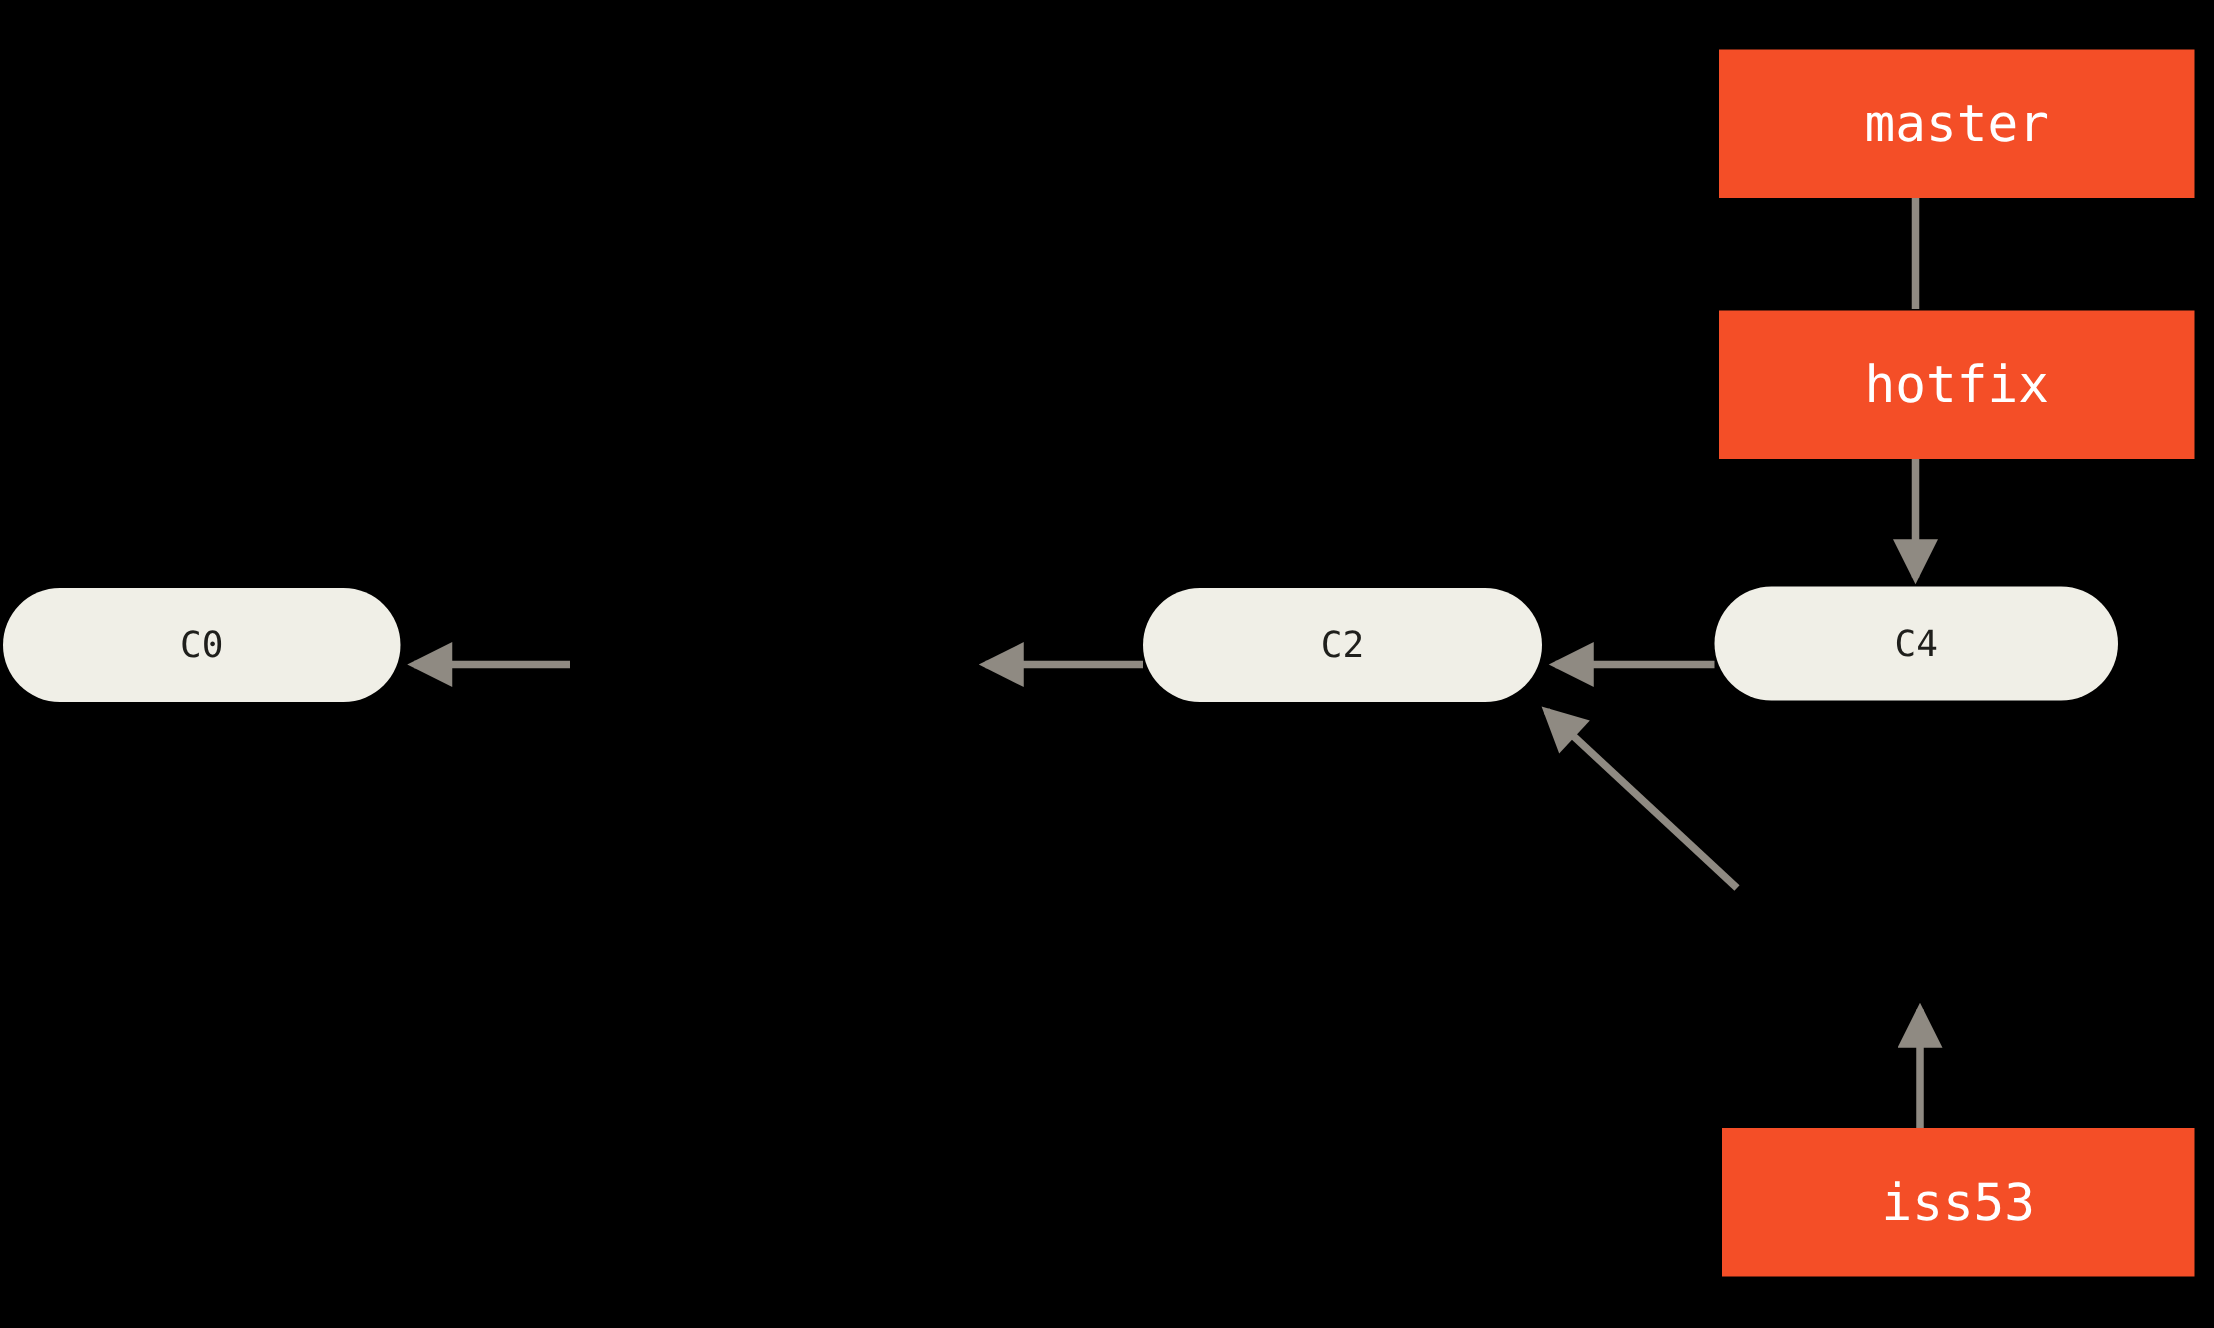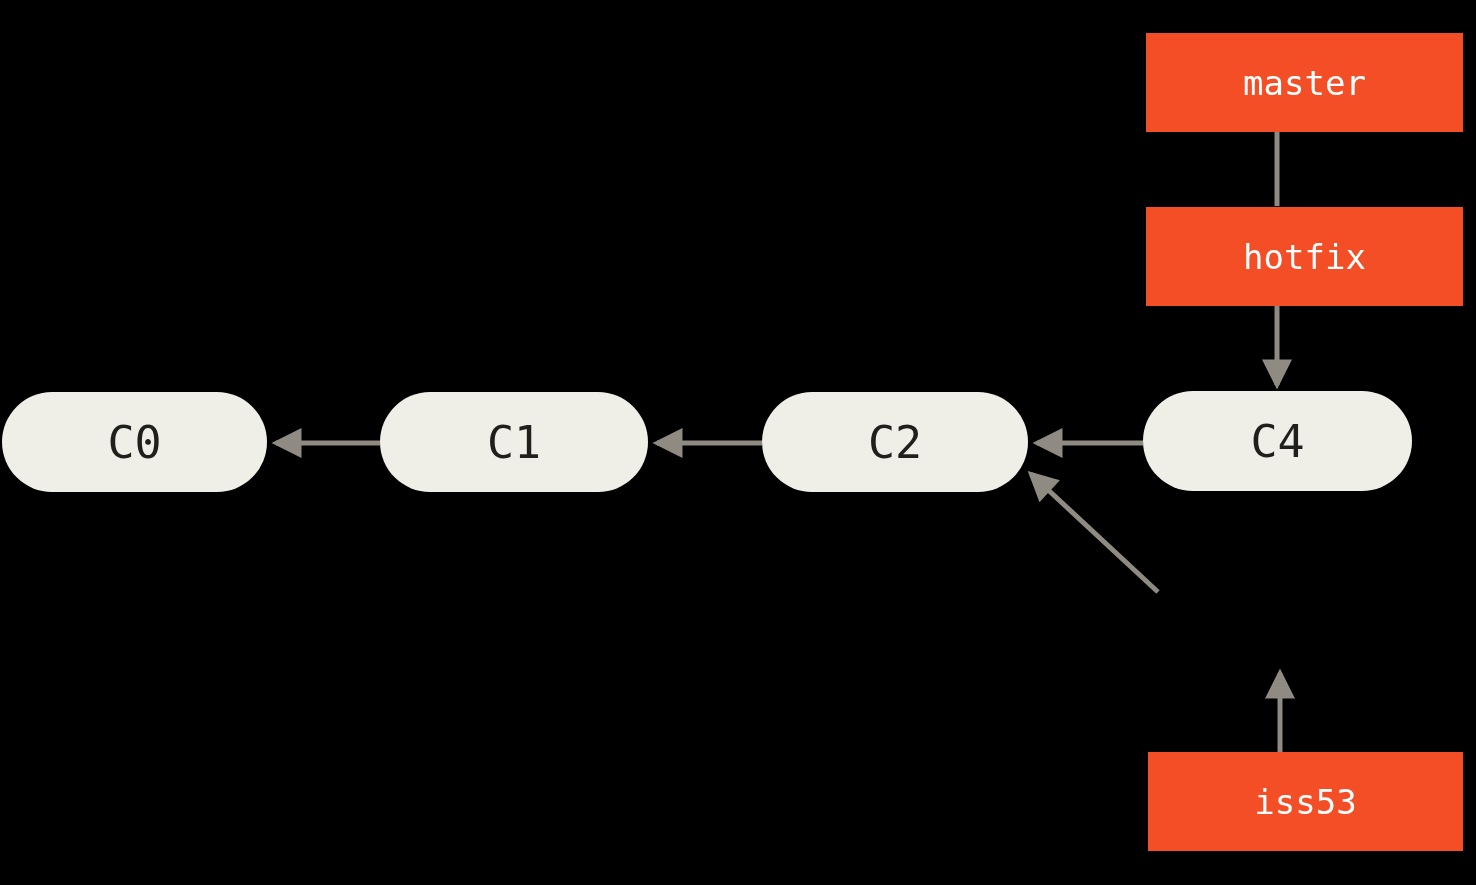--- a/index.html
+++ b/index.html
@@ -25,28 +25,28 @@
   .edge {
     stroke: var(--arrow, #8f8a82);
     stroke-width: 5;
     fill: none;
   }
   .arrowhead-fill {
     fill: var(--arrow, #8f8a82);
   }
   .commit {
     position: absolute;
-    height: 100px;
+    height: 76px;
     background: var(--commit-bg, #f0efe7);
     border-radius: 50px;
     display: flex;
     align-items: center;
     justify-content: center;
     color: var(--commit-text, #1f1f1c);
-    font-size: 45px;
+    font-size: 24px;
     line-height: 1;
   }
   .branch {
     position: absolute;
     height: 99px;
     background: var(--branch-bg, #f44e27);
     display: flex;
     align-items: center;
     justify-content: center;
     color: var(--branch-text, #ffffff);
@@ -71,23 +71,20 @@
     <line class="edge" x1="762" y1="443" x2="657" y2="443" marker-end="url(#arrow)"></line>
     <line class="edge" x1="1143" y1="443" x2="1037" y2="443" marker-end="url(#arrow)"></line>
     <line class="edge" x1="1158" y1="592" x2="1031" y2="474" marker-end="url(#arrow)"></line>
     <line class="edge" x1="1280" y1="752" x2="1280" y2="673" marker-end="url(#arrow)"></line>
   </svg>
 
   <div class="commit" style="left:2px; top:392px; width:265px;">
     <span>C0</span>
   </div>
 
-  <div class="commit" style="left:380px; top:392px; width:268px;">
-    <span>C1</span>
-  </div>
 
   <div class="commit" style="left:762px; top:392px; width:266px;text-align:right;">
     <span>C2</span>
   </div>
 
   <div class="commit" style="left:1143px; top:391px; width:269px;">
     <span>C4</span>
   </div>
 
 

